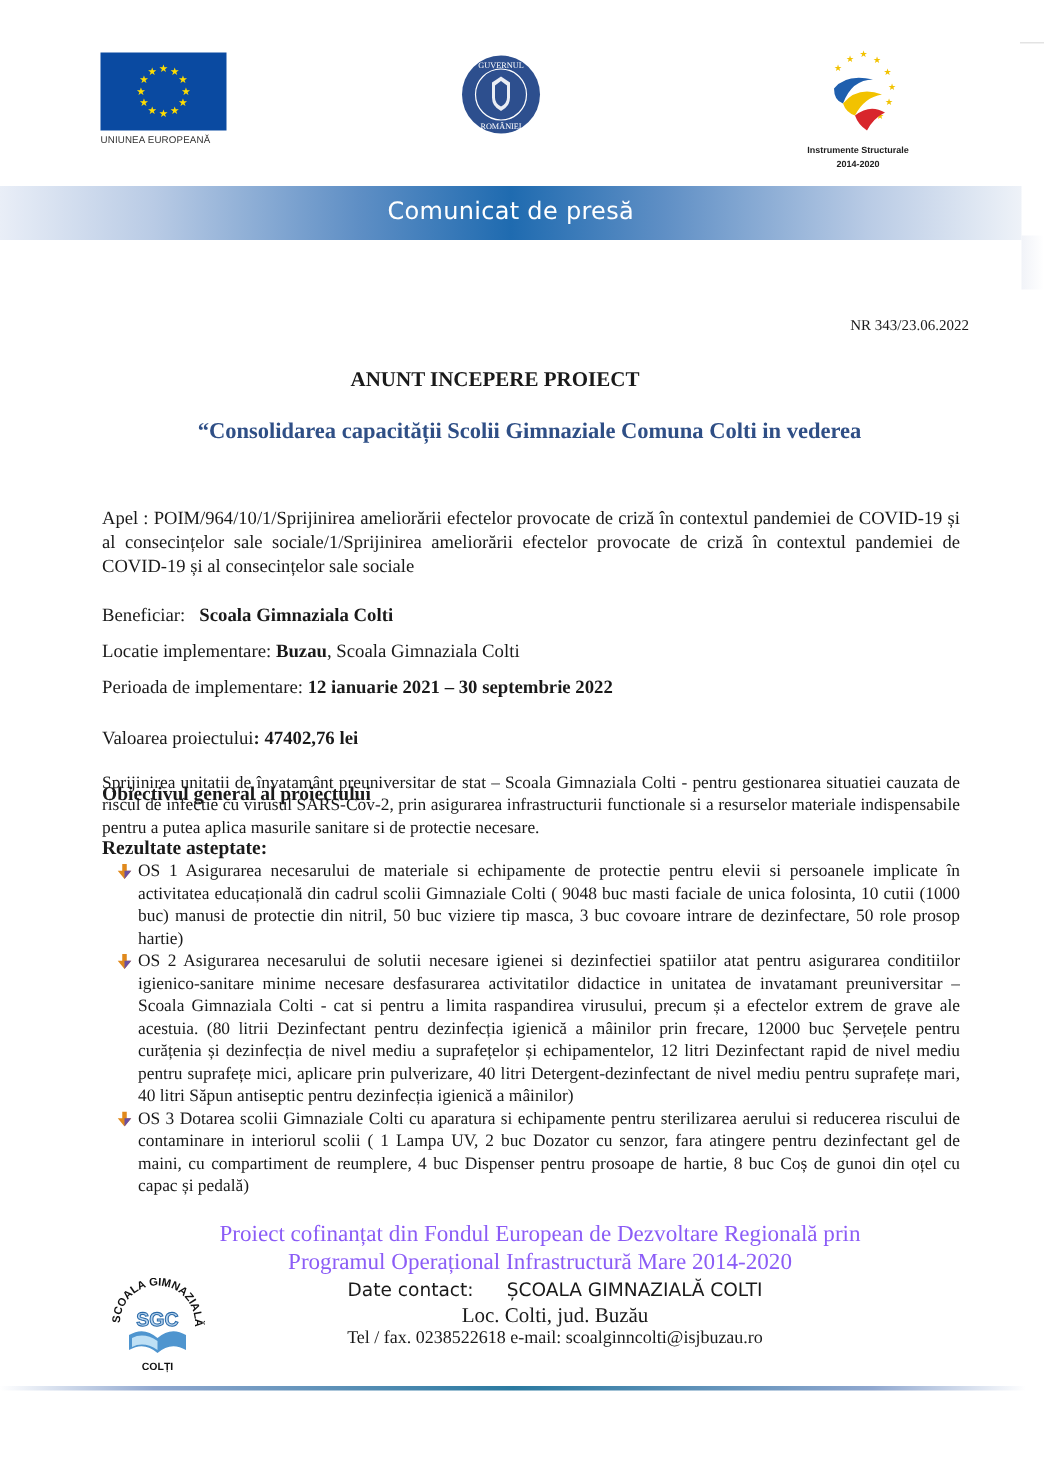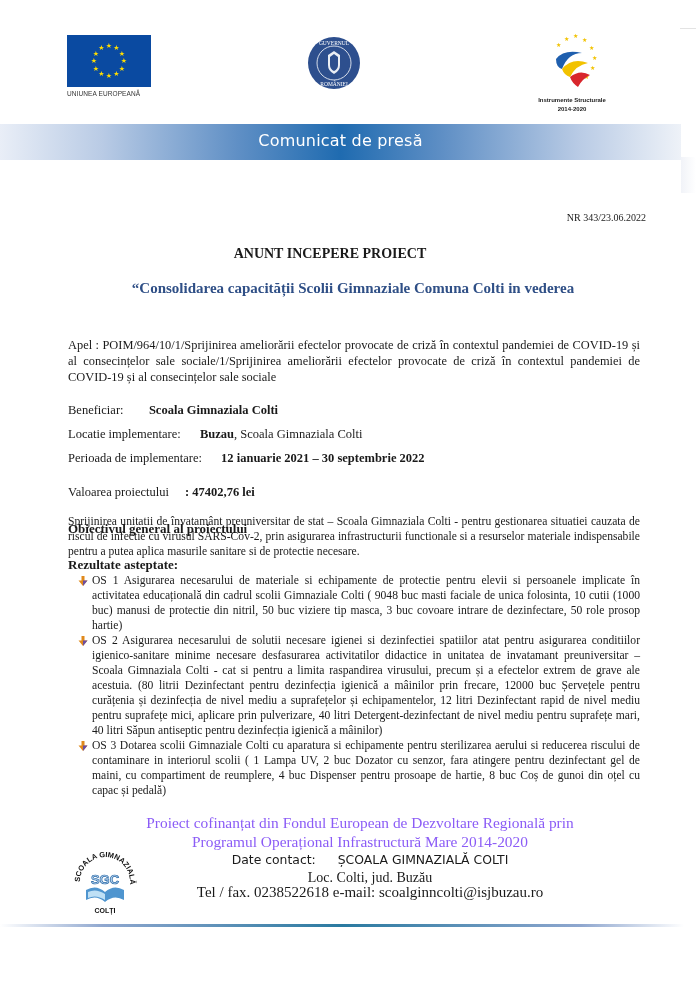--- a/index.html
+++ b/index.html
@@ -22,38 +22,38 @@
   .top-right-line { position:absolute; left:680px; top:28px; width:16px; height:1px; background:#e3e3e3; }
 
   .nr { position:absolute; right:50px; top:212px; font-size:10px; }
   .anunt { position:absolute; left:0; width:660px; top:246px; text-align:center; font-weight:bold; font-size:14px; }
 
   .proj-title { position:absolute; left:70px; width:566px; top:279px; text-align:center; color:#2f4f86; font-weight:bold; font-size:15px; line-height:18px; }
 
   .apel { position:absolute; left:68px; width:572px; top:337px; font-size:12.4px; line-height:16px; text-align:justify; }
 
   .field { position:absolute; left:68px; font-size:12.5px; }
-  .field b { font-weight:bold;margin-left:16px; }
+  .field b { font-weight:bold; }
 
   .obj-h { position:absolute; left:68px; top:496px; font-weight:bold; font-size:13px;margin-top:25px; }
   .obj-text { position:absolute; left:68px; width:572px; top:514px; font-size:11.6px; line-height:15px; text-align:justify; }
   .rez-h { position:absolute; left:68px; top:557px; font-weight:bold; font-size:13px; }
 
   .os-list { position:absolute; left:80px; width:560px; top:573px; font-size:11.6px; line-height:15px; }
   .os-item { position:relative; padding-left:12px; text-align:justify; }
   .os-bullet { position:absolute; left:-2px; top:3px; width:10px; height:10px; }
 
   .cofin { position:absolute; left:70px; width:580px; top:813px; text-align:center; color:#8b5cf6; font-size:15.4px; line-height:19px; }
 
   .logo-sgc { position:absolute; left:72px; top:852px; width:66px; height:64px; }
   .contact-line { position:absolute; left:0; width:696px; text-align:center; }
   .contact-title { top:852px; left:100px; width:540px; font-family:"DejaVu Sans", sans-serif; font-size:12.4px; color:#1a1a1a; }
   .contact-title span.gap { display:inline-block; width:22px; }
   .contact-loc { top:870px; left:100px; width:540px; font-size:14px; }
-  .contact-tel { top:884px; left:100px; width:540px; font-size:15px; }
+  .contact-tel { top:884px; left:100px; width:540px; font-size:12px; }
 
   .bottom-rule { position:absolute; left:0; top:924px; width:684px; height:3px;
     background:linear-gradient(90deg, rgba(180,195,225,0) 0%, #8fa7cf 15%, #2a7aa0 50%, #8fa7cf 85%, rgba(200,205,235,0) 100%); }
 </style>
 </head>
 <body>
 
 <div class="logo-eu">
   <div class="eu-flag">
     <svg width="84" height="52" viewBox="0 0 84 52">

